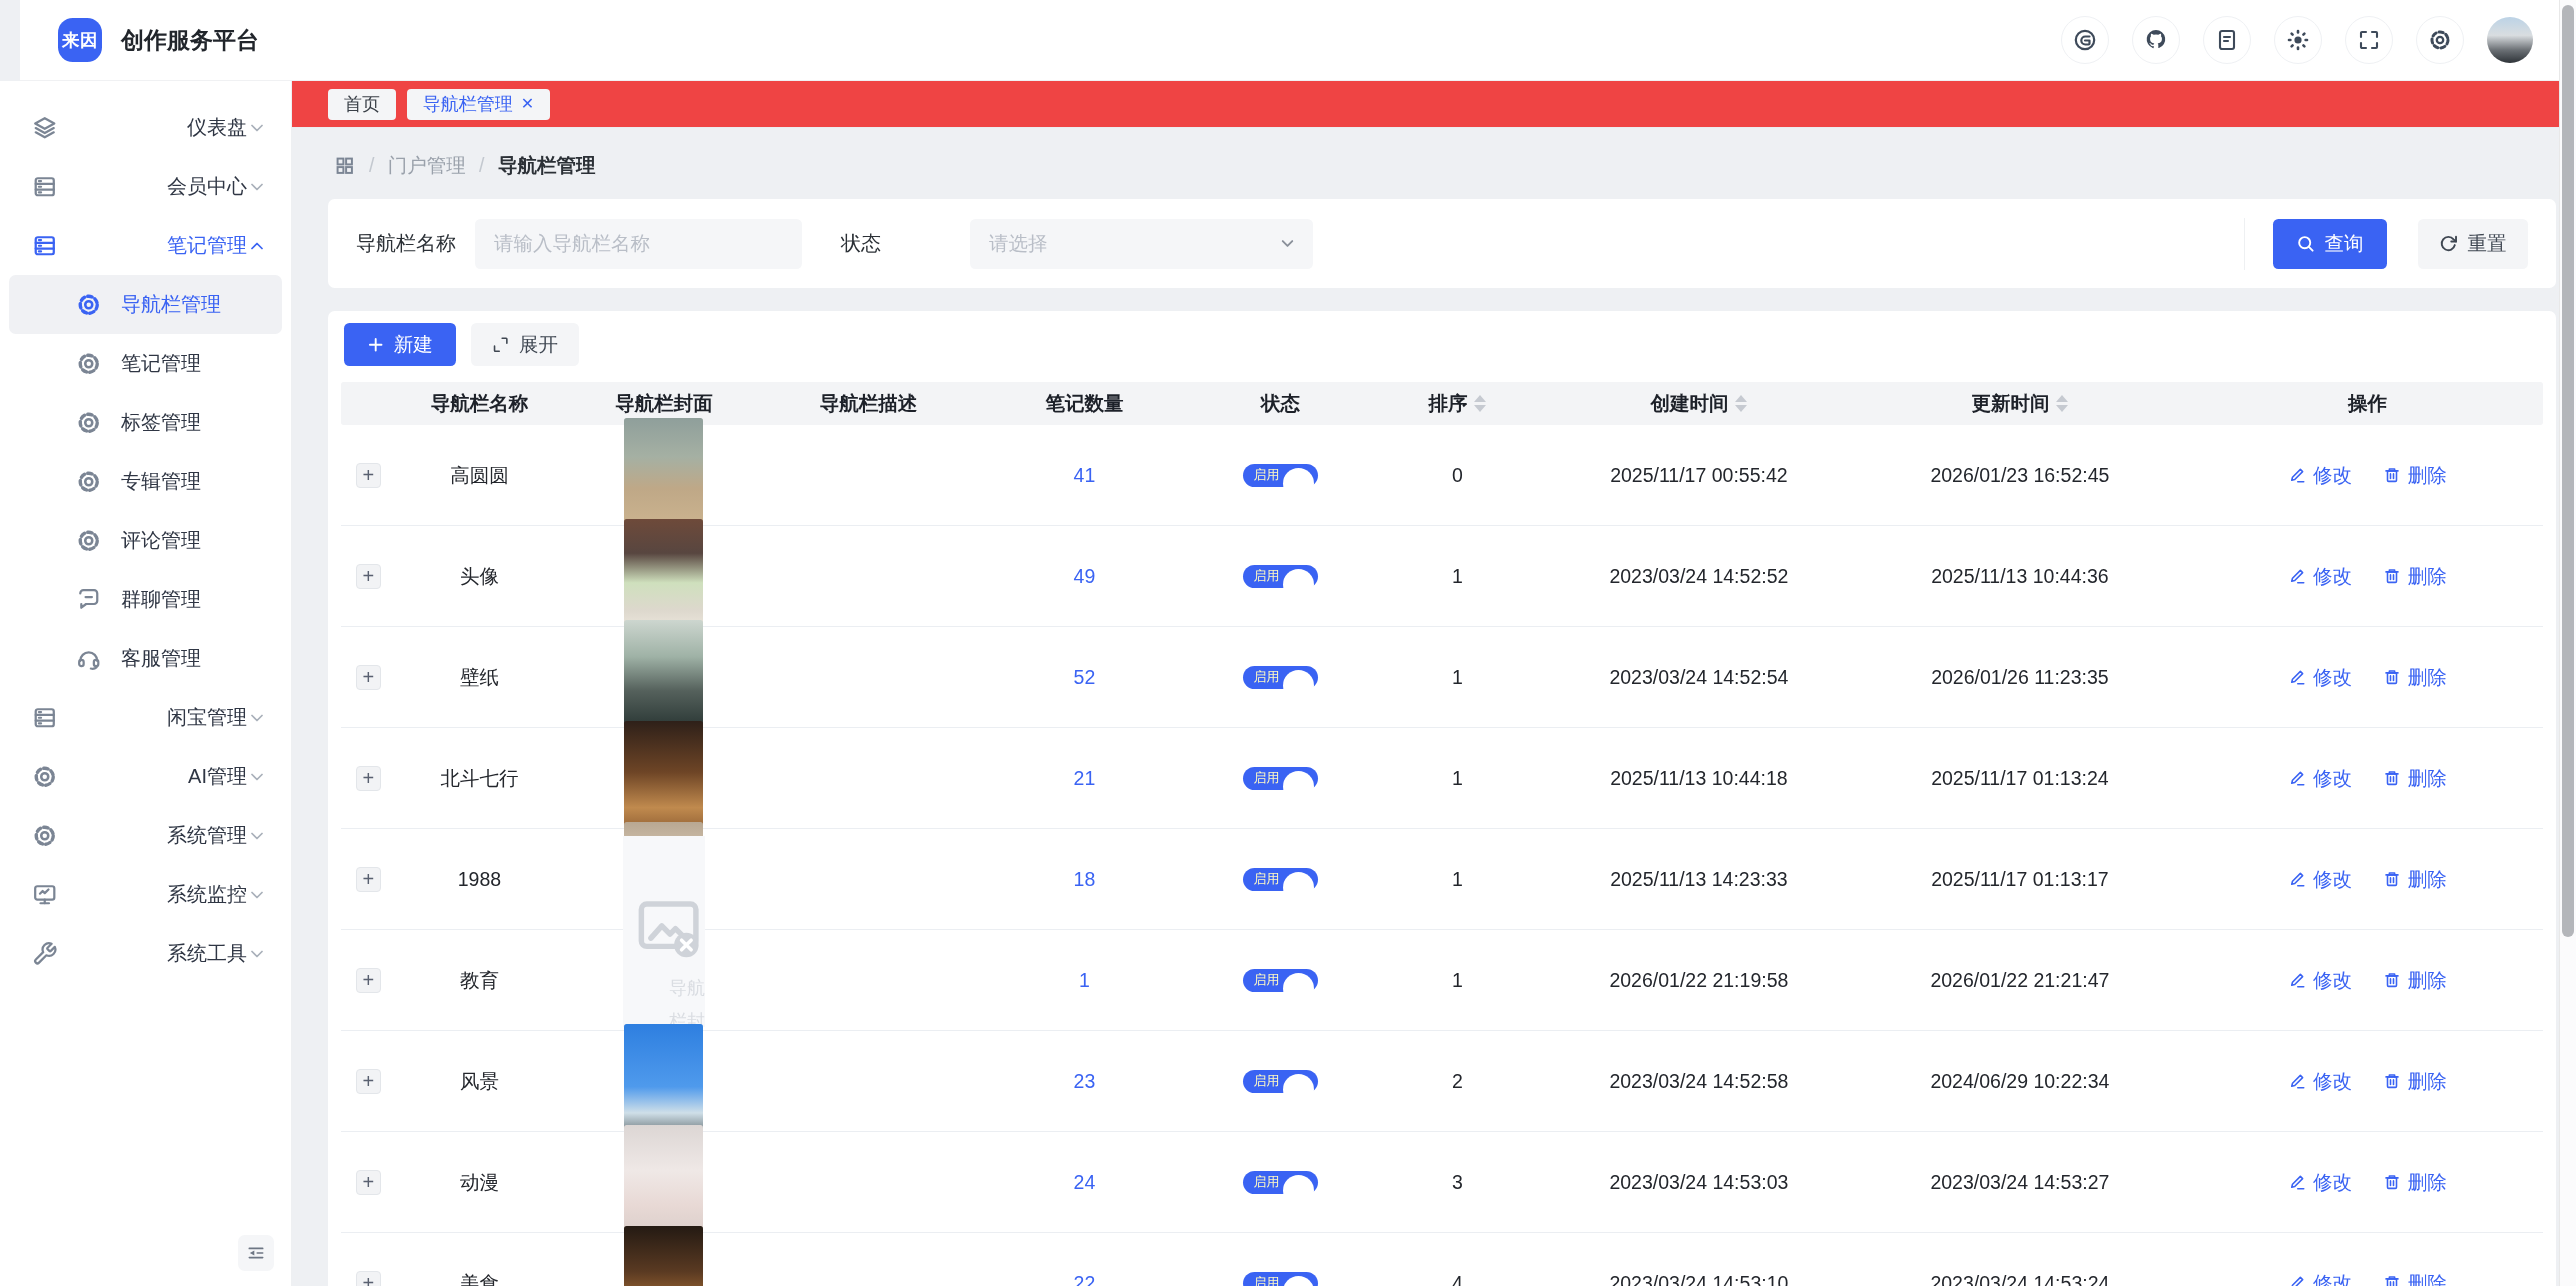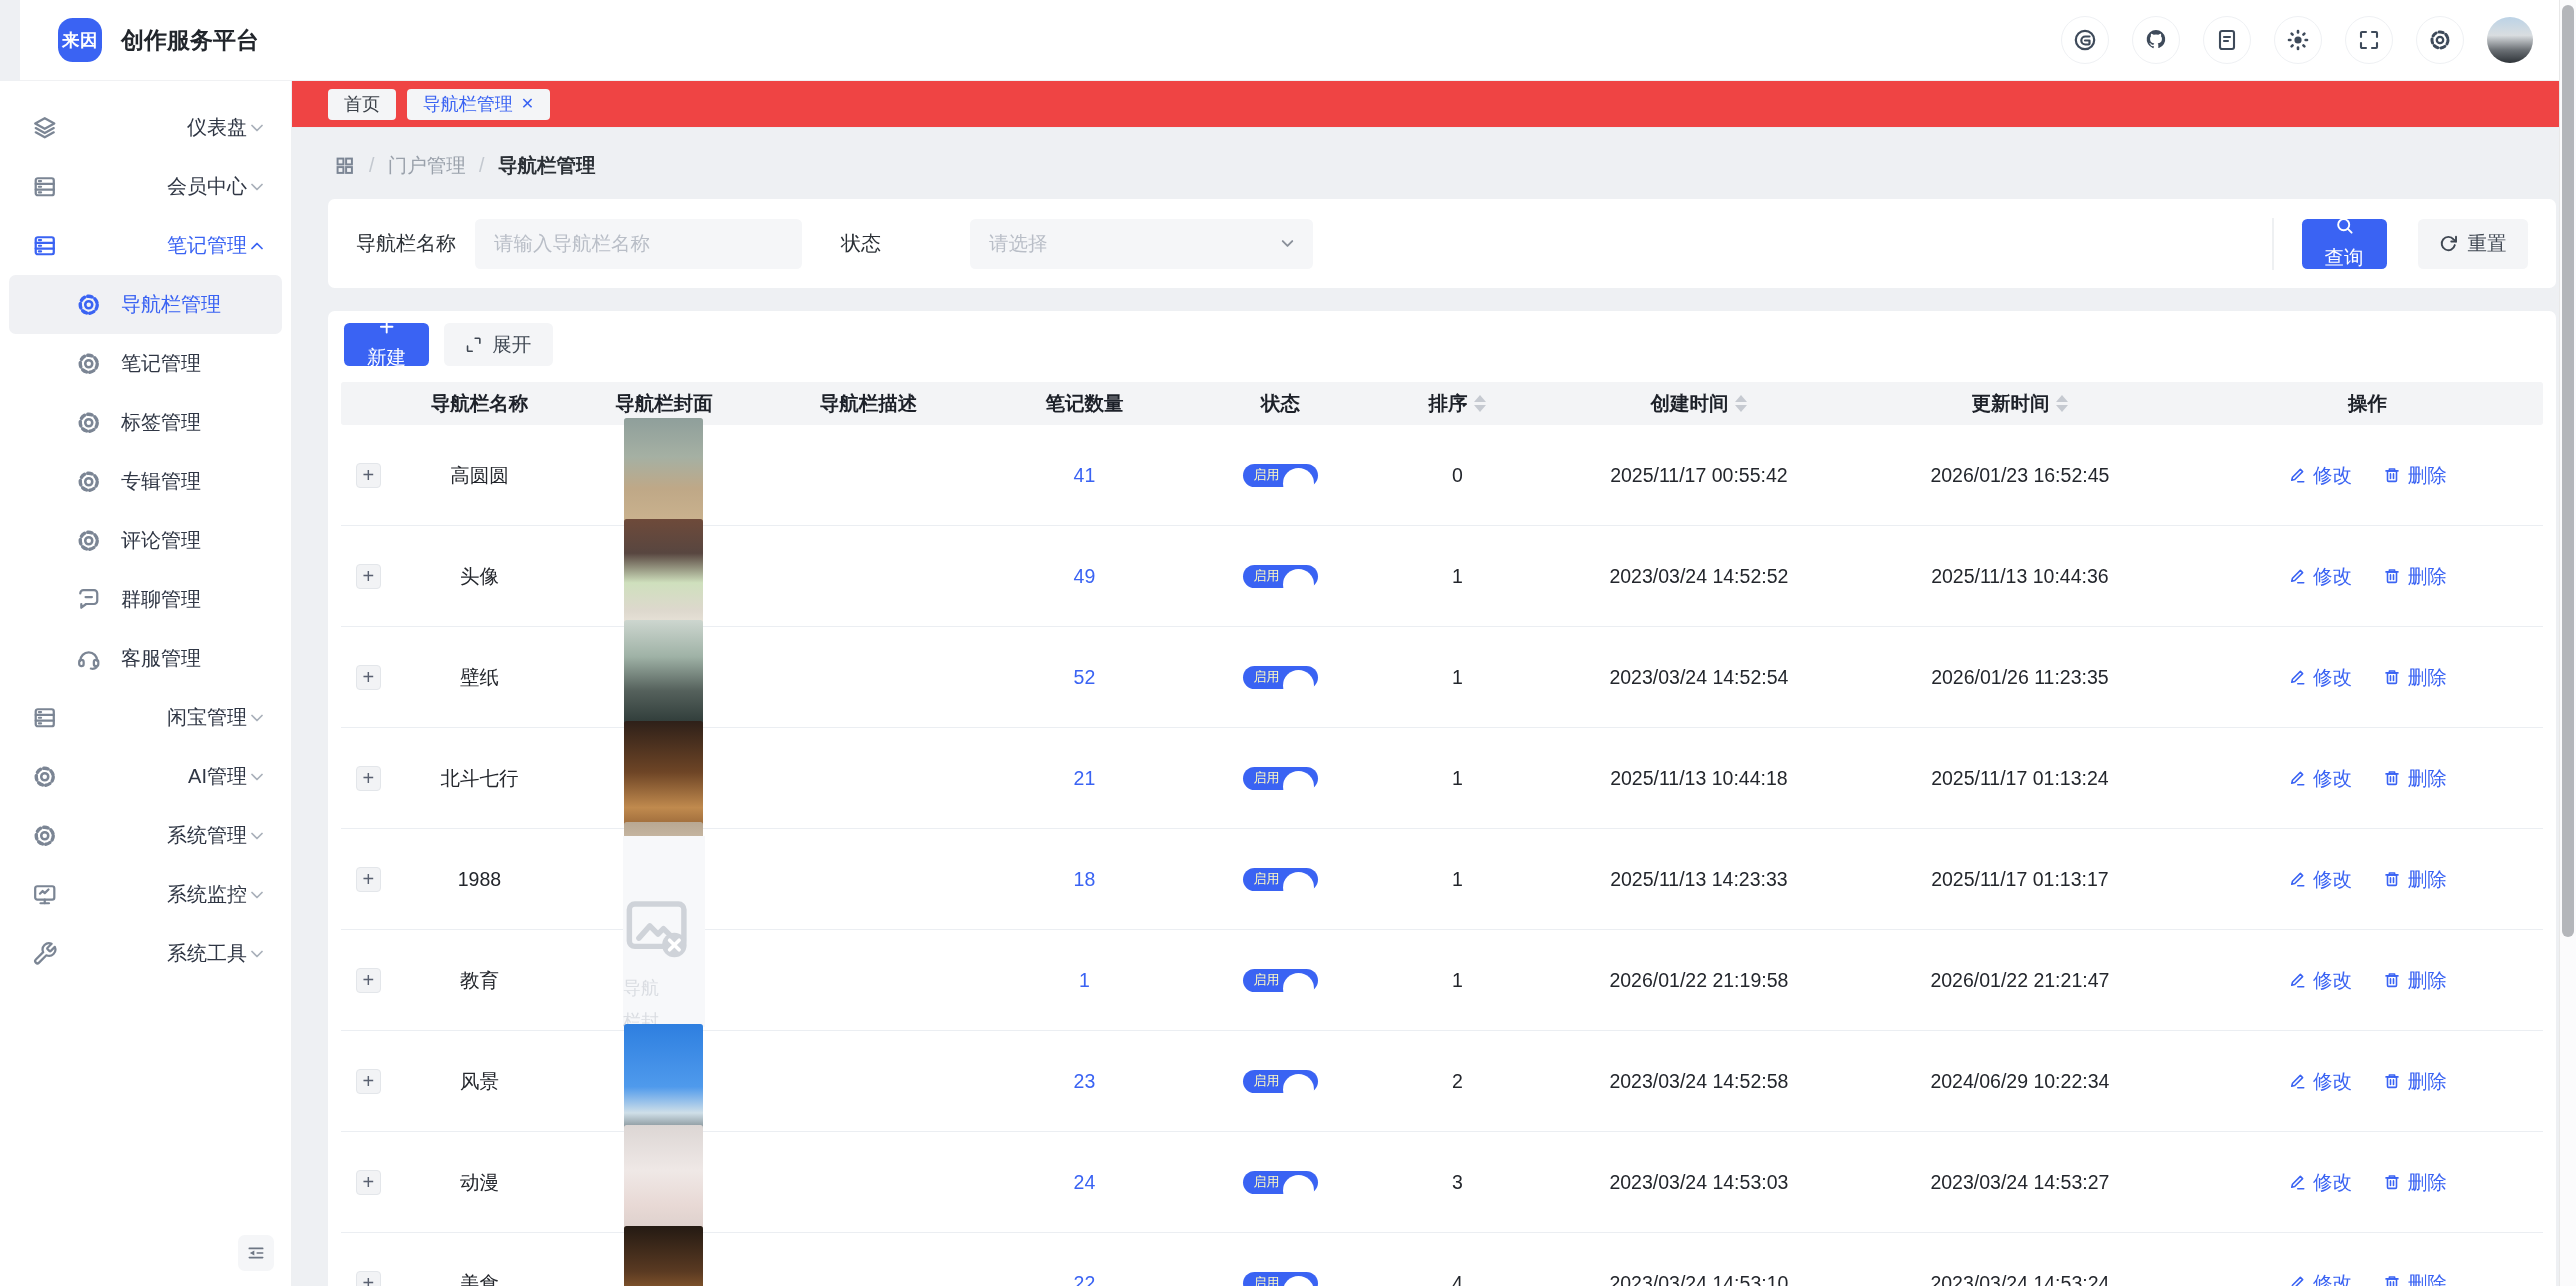--- a/index.html
+++ b/index.html
@@ -67,21 +67,21 @@
   .gap2 { width:70px; flex:none; }
   .f-select { width:343px; height:50px; background:#f5f6f8; border-radius:5.4px; display:flex; align-items:center;
               padding:0 16px 0 19px; font-size:19.5px; color:#b9bec7; cursor:pointer; }
   .f-select .ph { flex:1; }
   .f-select .icn { width:19px; height:19px; color:#8a909a; }
   .f-spacer { flex:1; }
   .f-divider { width:1.3px; height:52px; background:#eef0f2; margin-right:28px; flex:none; }
   .btn { height:50px; border-radius:5.4px; display:flex; align-items:center; justify-content:center;
          gap:9.4px; font-size:19.5px; cursor:pointer; border:none; font-family:inherit; white-space:nowrap; }
   .btn .icn { width:19px; height:19px; }
-  .btn-primary { background:#3a63f3; color:#fff; padding:0 23px;flex-direction:column; }
+  .btn-primary { background:#3a63f3; color:#fff; padding:0 23px; }
   .btn-plain { background:#f4f5f7; color:#3f4752; padding:0 21.5px; }
   .btn-gap { width:31px; flex:none; }
 
   
   .table-card { margin:23px 20px 0 36px; background:#fff; border-radius:6.7px 6.7px 0 0; padding:10.7px 13.4px 0;
                 flex:1; overflow:hidden; }
   .toolbar { display:flex; gap:14.8px; padding:1.3px 0 16px 2.7px; }
   .btn-sm { height:43px; font-size:19.5px; }
   .btn-sm .icn { width:17.4px; height:17.4px; }
 
@@ -100,21 +100,21 @@
   .cover { width:79px; height:114px; border-radius:2.7px; flex:none; }
   .cv-beach  { background:linear-gradient(180deg,#8f9f9b 0%,#a5b0a3 34%,#bfa887 62%,#cdb590 100%); }
   .cv-child  { background:linear-gradient(180deg,#6e4a3a 0%,#584640 30%,#cfe0bd 56%,#ddd8cd 80%,#efe9df 100%); }
   .cv-car    { background:linear-gradient(180deg,#cdd6cf 0%,#9fb2a6 32%,#55615c 62%,#23302e 100%); }
   .cv-warm   { background:linear-gradient(180deg,#2e2019 0%,#6e4526 45%,#c08a4e 76%,#8a5a30 100%); }
   .cv-girls  { background:linear-gradient(180deg,#b8a893 0%,#e5d4bf 45%,#cbb49a 72%,#8a7a68 100%); }
   .cv-sky    { background:linear-gradient(180deg,#2e7fe0 0%,#4f9aec 55%,#cfdfe8 78%,#8d9aa0 90%,#5c6a70 100%); }
   .cv-anime  { background:linear-gradient(180deg,#dcd6d4 0%,#efe8e6 40%,#e8d9d5 70%,#d9cdc9 100%); }
   .cv-food   { background:linear-gradient(180deg,#241a13 0%,#5a3a22 40%,#a96f35 70%,#7a4a24 100%); }
   .ph-box { position:absolute; left:50%; transform:translateX(-50%); top:-94px; width:82px; height:191px;
-            background:#f7f8fa; display:flex; flex-direction:column; align-items:flex-start; padding-top:64px; overflow:hidden; }
+            background:#f7f8fa; display:flex; flex-direction:column; align-items:flex-end; padding-top:64px; overflow:hidden; }
   .ph-box .icn { width:70px; height:60px; flex:none; }
   .ph-text { margin-top:12px; font-size:18px; line-height:1.85; color:#dadde2; text-align:center; }
   .count-link { color:#3a63f3; cursor:pointer; }
   .switch { width:75px; height:23px; border-radius:20px; background:#3a63f3; position:relative; margin:0 auto;
             display:flex; align-items:center; padding-left:10.7px; color:#fef9c3; font-size:13px; cursor:pointer; }
   .switch::after { content:''; position:absolute; right:4px; top:4px; width:31px; height:31px; border-radius:50%; background:#fff; }
   .actions { display:flex; justify-content:center; gap:31px; color:#3a63f3; }
   .act-link { display:inline-flex; align-items:center; gap:6.7px; cursor:pointer; white-space:nowrap; }
   .act-link .icn { width:18px; height:18px; }
 

